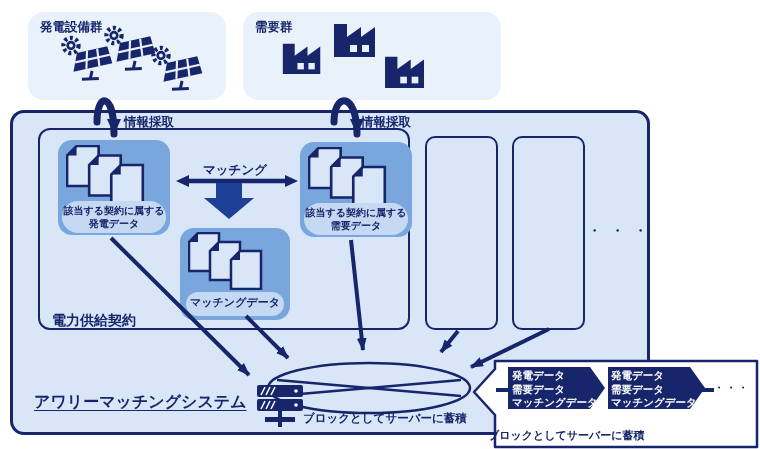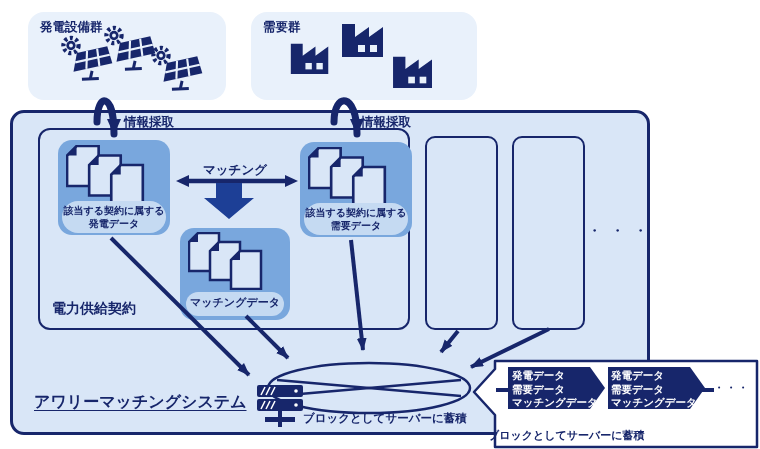--- a/index.html
+++ b/index.html
@@ -55,21 +55,21 @@
         <circle cx="13" cy="13" r="2.3" fill="#e9f1fb"></circle>
       <polygon points="20,22 56,14 62,34 16,44" fill="#17266b"></polygon>
       <line x1="18" y1="33" x2="59" y2="24" stroke="#e9f1fb" stroke-width="2.5"></line>
       <line x1="32" y1="19.3" x2="31.3" y2="40.7" stroke="#e9f1fb" stroke-width="2.5"></line>
       <line x1="44" y1="16.7" x2="46.7" y2="37.3" stroke="#e9f1fb" stroke-width="2.5"></line>
       <line x1="38" y1="43" x2="36" y2="52" stroke="#17266b" stroke-width="3.5"></line>
       <line x1="26" y1="53" x2="46" y2="52" stroke="#17266b" stroke-width="3.5"></line>
     </svg>
   </div>
 
-  <div class="abs litebox" style="left:251px; top:12px; width:226px; height:88px;">
+  <div class="abs litebox" style="left:243px; top:12px; width:258px; height:88px;">
     <div class="abs lbl" style="left:12px; top:7px; font-size:12.5px;">需要群</div>
     <svg class="abs" style="left:38px; top:27px;" width="42" height="37" viewBox="0 0 46 40">
       <path d="M2 38 L2 5 L15 5 L15 18 L29 8 L29 18 L43 8 L43 38 Z" fill="#17266b"></path>
       <rect x="18" y="26" width="7" height="7" fill="#e9f1fb"></rect>
         <rect x="30" y="26" width="7" height="7" fill="#e9f1fb"></rect>
     </svg>
     <svg class="abs" style="left:89px; top:7px;" width="46" height="40" viewBox="0 0 46 40">
       <path d="M2 38 L2 5 L15 5 L15 18 L29 8 L29 18 L43 8 L43 38 Z" fill="#17266b"></path>
       <rect x="18" y="26" width="7" height="7" fill="#e9f1fb"></rect>
         <rect x="30" y="26" width="7" height="7" fill="#e9f1fb"></rect>
@@ -189,21 +189,21 @@
       <line x1="246" y1="316" x2="288" y2="358" marker-end="url(#ah)"></line>
       <line x1="351" y1="240" x2="363" y2="350" marker-end="url(#ah)"></line>
       <line x1="458" y1="331" x2="441" y2="352" marker-end="url(#ah)"></line>
       <line x1="549" y1="329" x2="471" y2="367" marker-end="url(#ah)"></line>
     </g>
   </svg>
 
   <div class="abs lbl" style="left:124px; top:114px; font-size:12.5px; z-index:4;">情報採取</div>
   <div class="abs lbl" style="left:361px; top:114px; font-size:12.5px; z-index:4;">情報採取</div>
   <div class="abs lbl" style="left:203px; top:162px; font-size:12.5px; z-index:4;text-align:right;">マッチング</div>
-  <div class="abs lbl" style="left:52px; top:300px; font-size:14px; z-index:4;">電力供給契約</div>
+  <div class="abs lbl" style="left:52px; top:312px; font-size:14px; z-index:4;">電力供給契約</div>
   <div class="abs lbl" style="left:34px; top:392px; font-size:16px; z-index:4; text-decoration:underline; text-underline-offset:3px;">アワリーマッチングシステム</div>
   <div class="abs lbl" style="left:303px; top:411px; font-size:11.5px; z-index:4;">ブロックとしてサーバーに蓄積</div>
   <div class="abs lbl" style="left:588px; top:222px; font-size:13px; letter-spacing:10px; z-index:4;">・・・</div>
 
   <div class="abs chevtext" style="left:512px; top:369px; z-index:4;">
     <div>発電データ</div>
     <div>需要データ</div>
     <div>マッチングデータ</div>
   </div>
   <div class="abs chevtext" style="left:611px; top:369px; z-index:4;">

